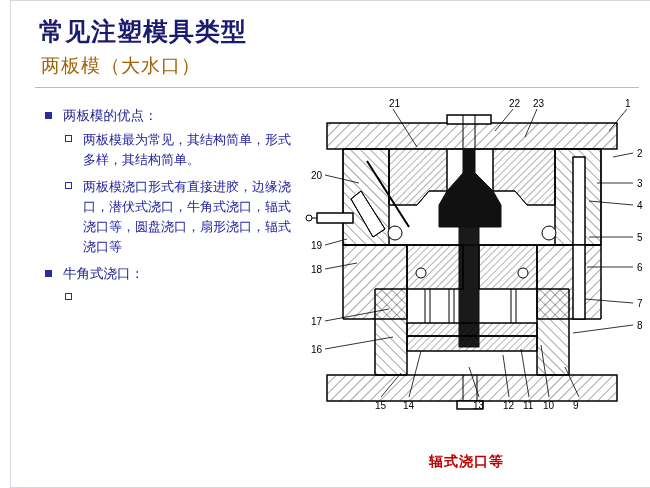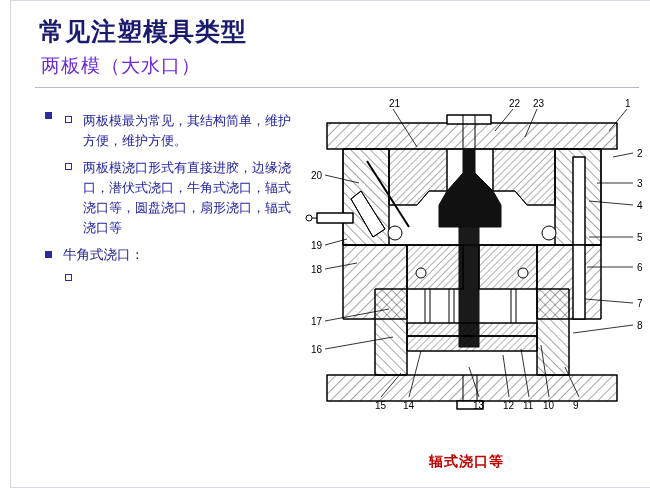--- a/index.html
+++ b/index.html
@@ -35,21 +35,21 @@
     color: #1a1a6e;
     letter-spacing: 1px;
     white-space: nowrap;
   }
   .title-sub {
     position: absolute;
     left: 30px;
     top: 52px;
     font-family: "DejaVu Serif", serif;
     font-size: 19px;
-    color: #6d28d9;
+    color: #a16207;
     letter-spacing: 1px;
     white-space: nowrap;
   }
   .title-rule {
     position: absolute;
     left: 24px;
     top: 86px;
     width: 604px;
     height: 1px;
     background: #b9b9cc;
@@ -130,24 +130,25 @@
 
 <div class="slide">
 
   <div class="title-main">常见注塑模具类型</div>
   <div class="title-sub">两板模（大水口）</div>
   <div class="title-rule"></div>
 
   <div class="bullets">
     <div class="b1">
       <span class="marker"></span>
+      <span>两板模的优点：</span>
     </div>
     <div class="b2">
       <span class="marker"></span>
-      <span>两板模最为常见，其结构简单，维护方便，维护方便。</span>
+      <span>两板模最为常见，其结构简单，形式多样，其结构简单。</span>
     </div>
     <div class="b2">
       <span class="marker"></span>
       <span>两板模浇口形式有直接进胶，边缘浇口，潜伏式浇口，牛角式浇口，辐式浇口等，圆盘浇口，扇形浇口，辐式浇口等</span>
     </div>
     <div class="b1">
       <span class="marker"></span>
       <span>牛角式浇口：</span>
     </div>
     <div class="b2">

